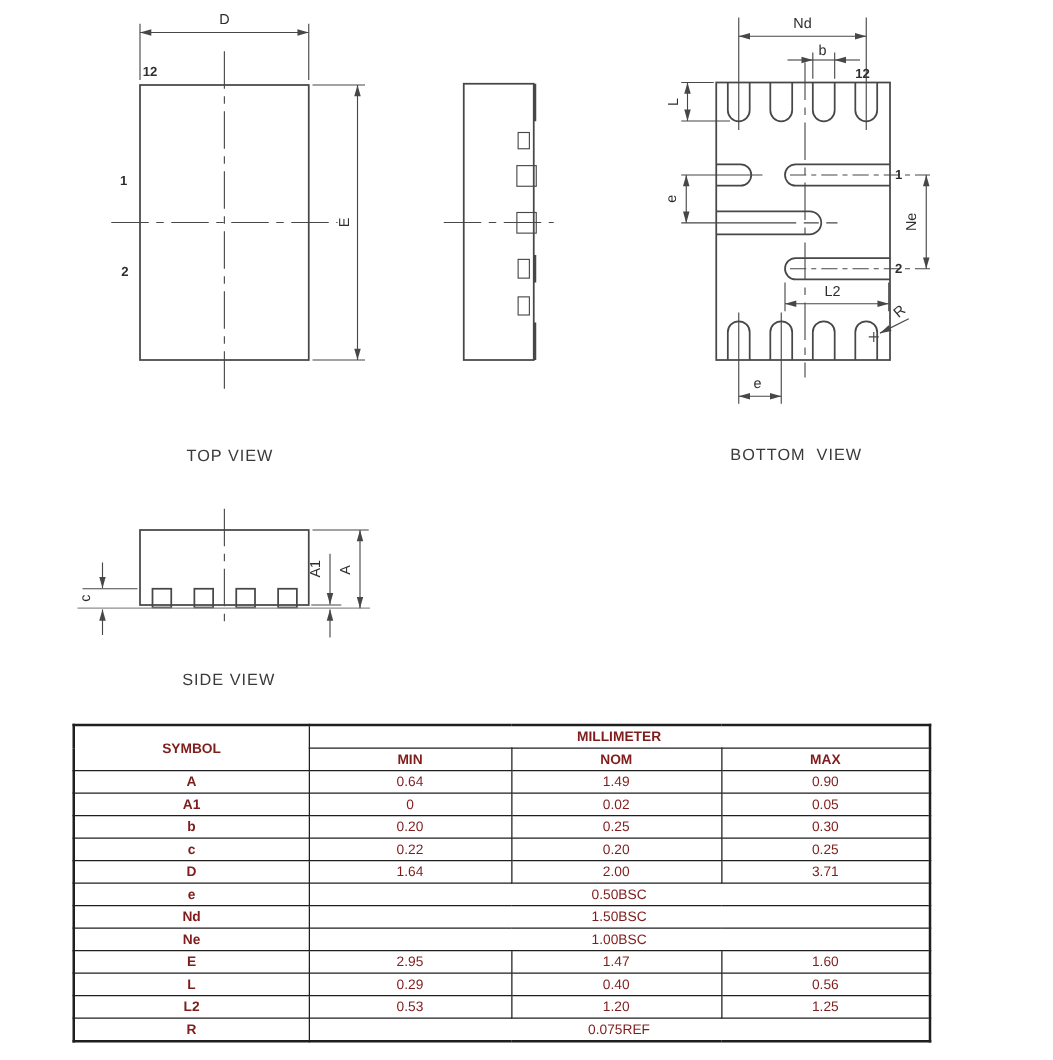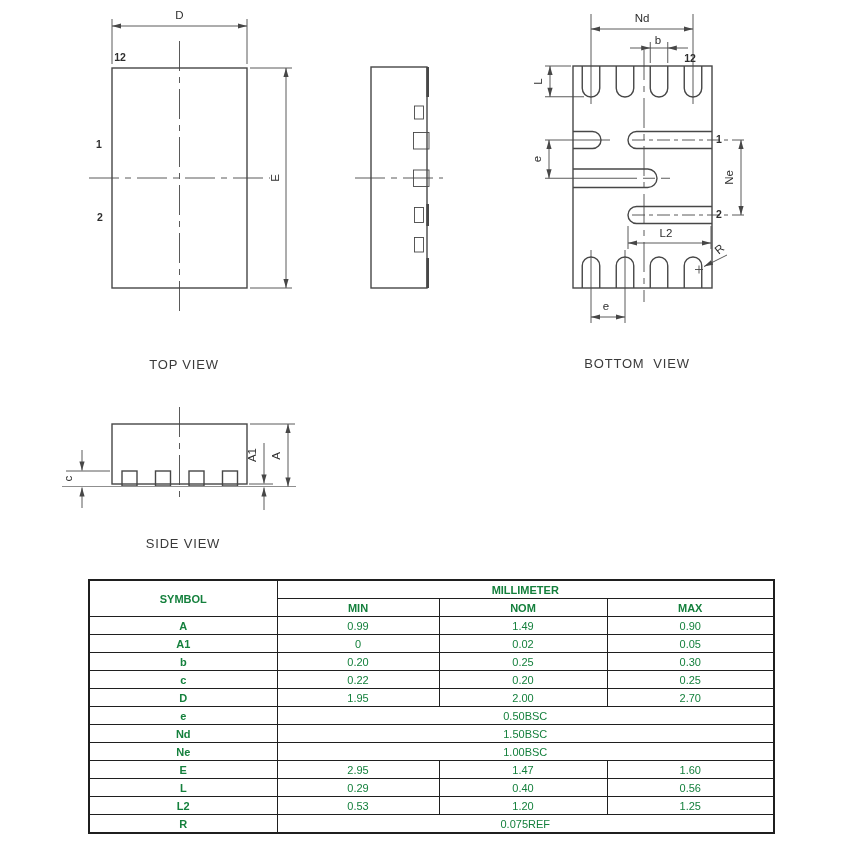--- a/index.html
+++ b/index.html
@@ -9,22 +9,22 @@
   .ln{stroke:#474747;stroke-width:1.4;fill:none;}
   .thick{stroke:#474747;stroke-width:2.6;fill:none;}
   .dim{stroke:#474747;stroke-width:0.9;fill:none;}
   .cl{stroke:#474747;stroke-width:0.9;fill:none;stroke-dasharray:30 6 6 6;}
   .cld{stroke:#474747;stroke-width:0.9;fill:none;stroke-dasharray:13 4 4 4;}
   .seat{stroke:#8f8f8f;stroke-width:1.1;fill:none;}
   text{fill:#2e2e2e;font-family:"Liberation Sans",sans-serif;}
   .dimlbl{font-size:11.5px;}
   .pinlbl{font-size:10.5px;font-weight:bold;}
   .cap{font-size:13px;letter-spacing:0.8px;fill:#3a3a3a;white-space:pre;}
-  #dimtable{position:absolute;left:88px;top:579px;width:685px;border-collapse:collapse;
-            table-layout:fixed;border:2px solid #1f1f1f;color:#15803d;}
+  #dimtable{position:absolute;left:58px;top:579px;width:685px;border-collapse:collapse;
+            table-layout:fixed;border:2px solid #1f1f1f;color:#7f1d1d;}
   #dimtable td,#dimtable th{border:1px solid #1f1f1f;height:17px;padding:0;text-align:center;
             font-size:11px;font-weight:normal;overflow:hidden;}
   #dimtable th{font-weight:bold;}
   #dimtable td.sym{font-weight:bold;}
 </style>
 </head>
 <body>
 
 <div id="canvas">
 
@@ -167,21 +167,21 @@
     <th rowspan="2">SYMBOL</th>
     <th colspan="3">MILLIMETER</th>
   </tr>
   <tr>
     <th>MIN</th>
     <th>NOM</th>
     <th>MAX</th>
   </tr>
   <tr>
     <td class="sym">A</td>
-    <td>0.99</td>
+    <td>0.64</td>
     <td>1.49</td>
     <td>0.90</td>
   </tr>
   <tr>
     <td class="sym">A1</td>
     <td>0</td>
     <td>0.02</td>
     <td>0.05</td>
   </tr>
   <tr>
@@ -191,23 +191,23 @@
     <td>0.30</td>
   </tr>
   <tr>
     <td class="sym">c</td>
     <td>0.22</td>
     <td>0.20</td>
     <td>0.25</td>
   </tr>
   <tr>
     <td class="sym">D</td>
-    <td>1.95</td>
+    <td>1.64</td>
     <td>2.00</td>
-    <td>2.70</td>
+    <td>3.71</td>
   </tr>
   <tr>
     <td class="sym">e</td>
     <td colspan="3">0.50BSC</td>
   </tr>
   <tr>
     <td class="sym">Nd</td>
     <td colspan="3">1.50BSC</td>
   </tr>
   <tr>

